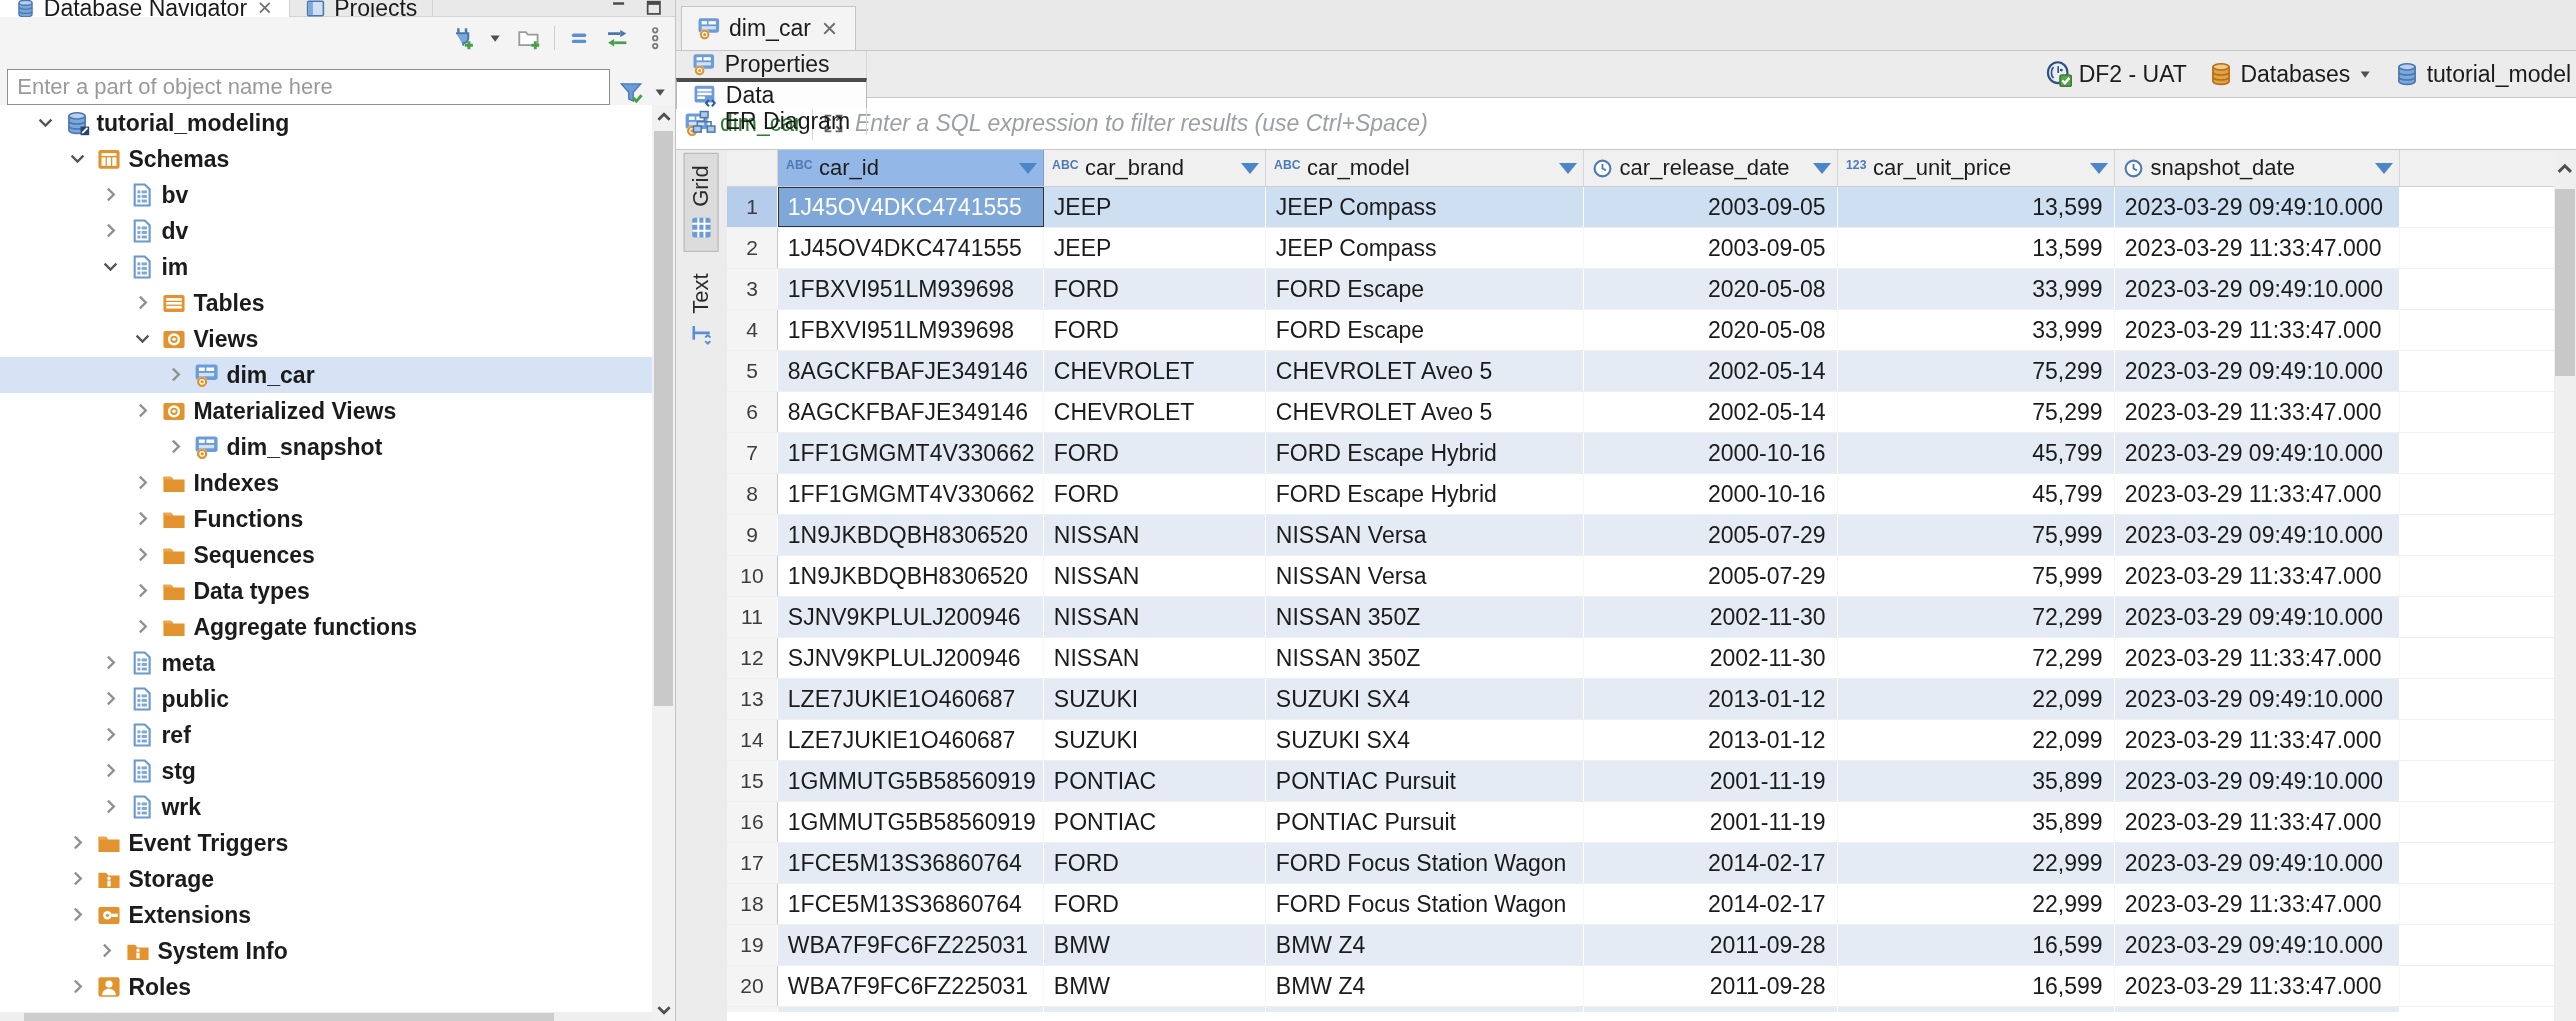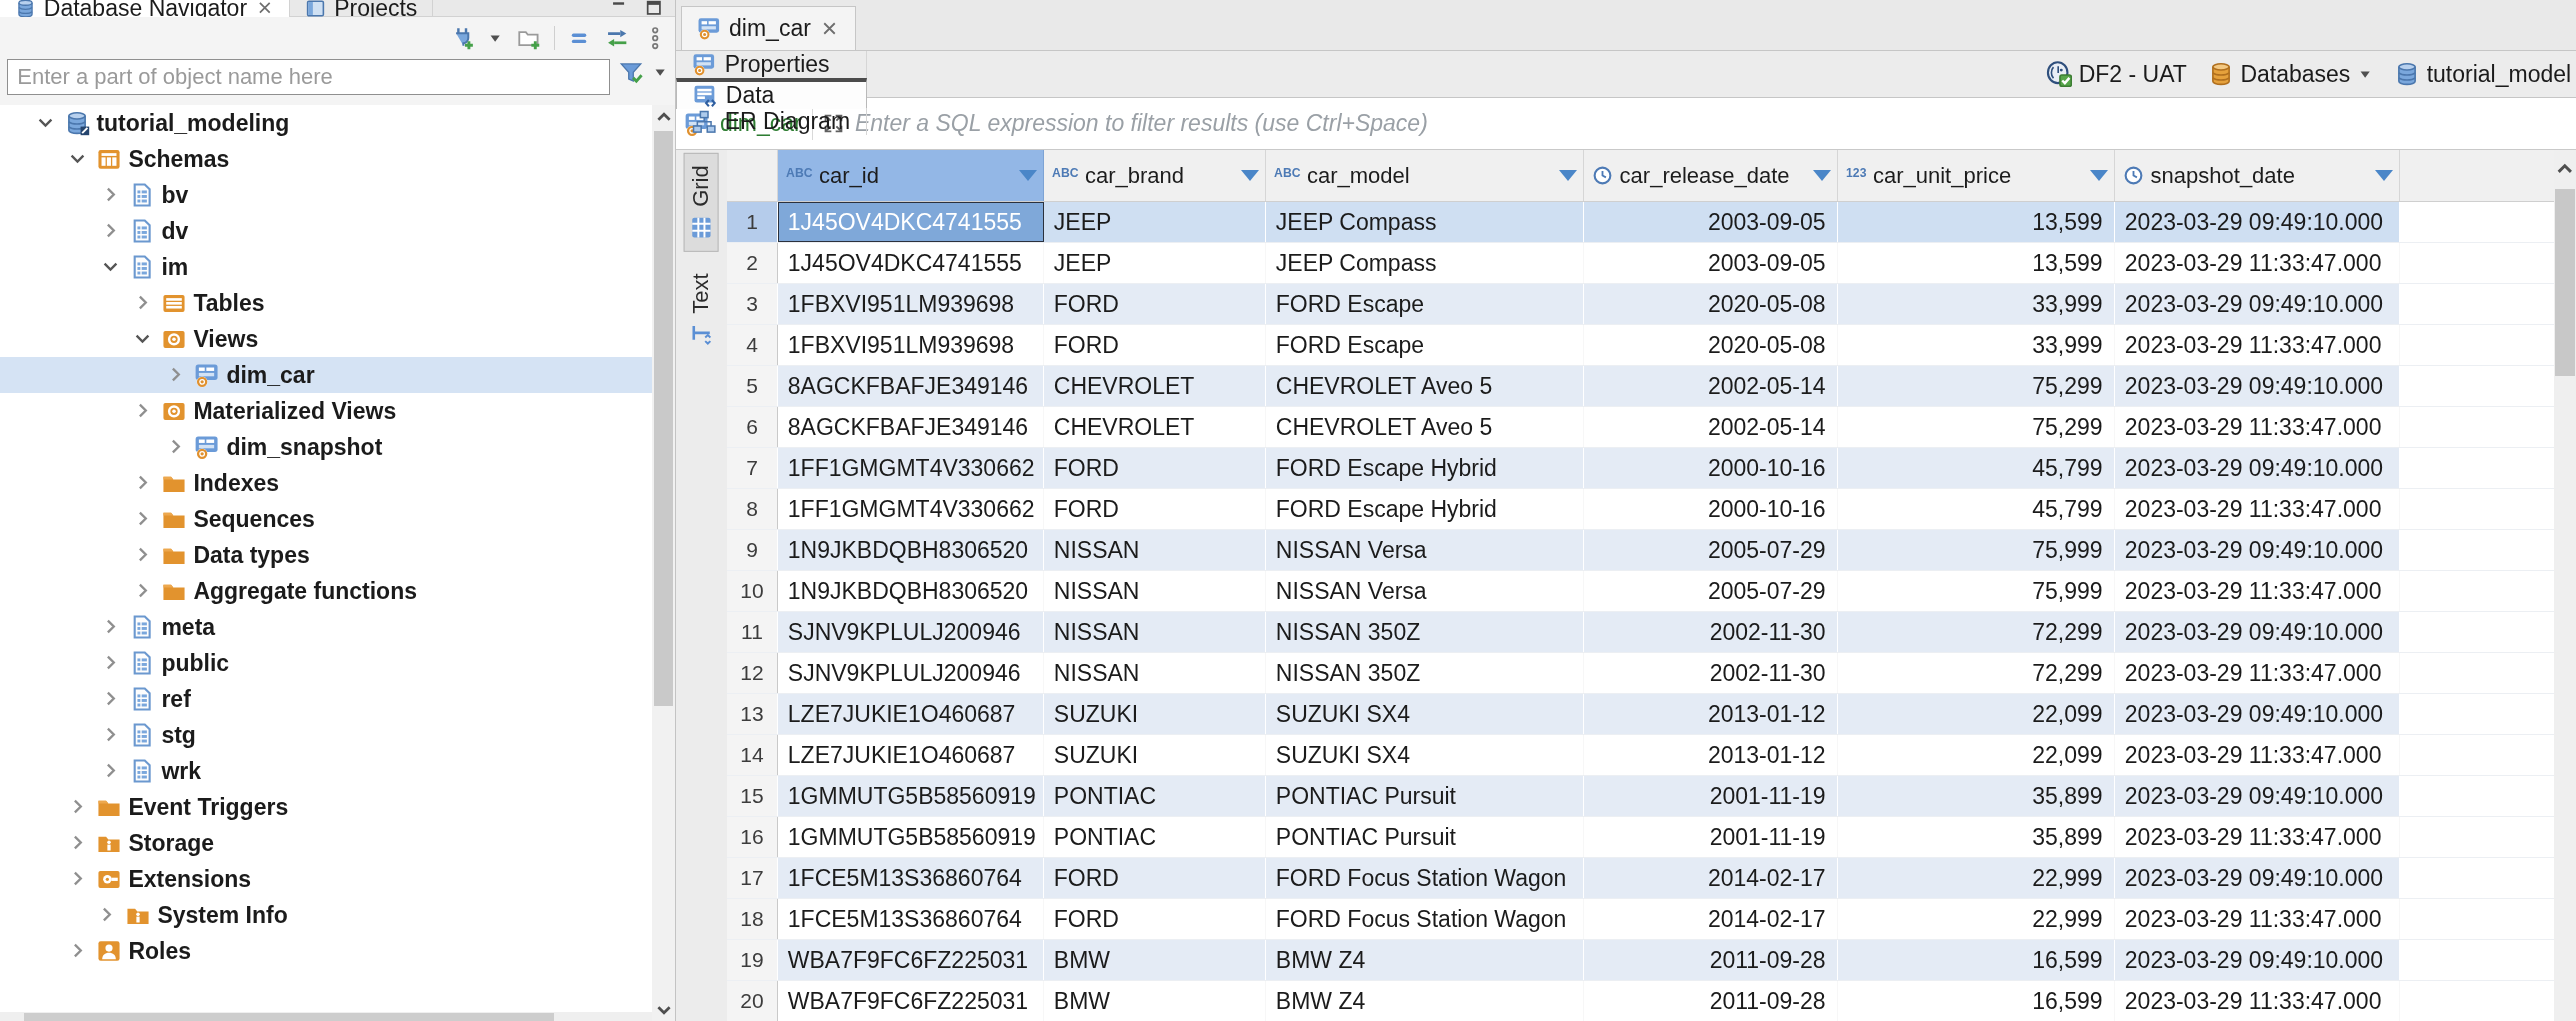--- a/index.html
+++ b/index.html
@@ -16,21 +16,21 @@
   #left-panel { width:676px; flex:0 0 676px; display:flex; flex-direction:column; border-right:1.6px solid #c3c3c3; background:#fff; }
   .panel-tabbar { height:17px; background:#e9e9e9; display:flex; align-items:center; border-bottom:0.8px solid #d2d2d2; }
   .ptab { display:flex; align-items:center; gap:8.1px; padding:0 14.7px; font-size:23px; color:#1b1b1b; border-right:0.8px solid #d2d2d2; cursor:default; }
   .ptab.active { background:#fff; }
   .win-controls { margin-left:auto; display:flex; align-items:center; gap:14.7px; padding-right:11.4px; }
 
   .panel-toolbar { height:42px; background:#f4f4f4; display:flex; align-items:center; justify-content:flex-end; gap:13px; padding:0 8.1px 0 0; }
   .tbtn { display:flex; align-items:center; justify-content:center; }
   .tb-divider { width:0.8px; height:24.4px; background:#cfcfcf; }
 
-  .filter-row { height:46px; background:#f4f4f4; display:flex; align-items:flex-start; padding:0 6.5px; gap:8.1px; }
+  .filter-row { height:46px; background:#f4f4f4; display:flex; align-items:flex-end; padding:0 6.5px; gap:8.1px; }
   #left-filter-input { flex:1; height:36px; border:0.8px solid #8f8f8f; background:#fff; font-family:"Liberation Sans",sans-serif; font-size:22px; padding:0 9.8px; color:#333; outline:none; }
   #left-filter-input::placeholder { color:#9a9a9a; }
 
   .tree-wrap { position:relative; flex:1; background:#fff; overflow:hidden; }
   #tree { position:absolute; top:0; left:0; right:23px; }
   .tree-row { height:36px; display:flex; align-items:center; gap:6.5px; white-space:nowrap; cursor:default; }
   .tree-row.selected { background:var(--tree-sel,#d5e3f4); }
   .tree-row .label { font-size:23px;font-weight:bold; }
   .chev { width:24.4px; height:24.4px; flex:0 0 24.4px; display:flex; align-items:center; justify-content:center; }
 
@@ -58,21 +58,21 @@
 
   
   .grid-area { flex:1; display:flex; min-height:0; position:relative; }
   .side-strip { width:51px; flex:0 0 51px; background:#ececec; display:flex; flex-direction:column; align-items:center; padding-top:3.3px; gap:9.8px; }
   .side-tab { writing-mode:vertical-rl; transform:rotate(180deg); display:flex; align-items:center; gap:8.1px; font-size:22px; color:#2b2b2b; padding:11.4px 3.3px; }
   .side-tab .ico svg { transform:rotate(90deg); }
   .side-tab.active { background:#dcdcdc; border:0.8px solid #b5b5b5; }
 
   .grid-main { flex:1; margin-right:22px; overflow:hidden; background:#fff; }
   .grid-row, #grid-header { display:grid; grid-template-columns:51px 266px 222px 318px 254px 277px 285px 1fr; }
-  #grid-header { height:52px; background:#f0f0f0; border-bottom:0.8px solid #cfcfcf; }
+  #grid-header { height:37px; background:#f0f0f0; border-bottom:0.8px solid #cfcfcf; }
   .hcell { display:flex; align-items:center; padding:0 6.5px 0 8.1px; gap:6.5px; border-right:0.8px solid #d6d6d6; font-size:22px; color:#1c1c1c; overflow:hidden; }
   .hcell .hname { flex:1; white-space:nowrap; overflow:hidden; }
   .hcell.sel { background:var(--header-sel,#93b7e6); border-right-color:#7da3d4; }
   .hcell.corner, .hcell.hfiller { background:#f0f0f0; }
   .tri { width:0; height:0; border-left:9px solid transparent; border-right:9px solid transparent; border-top:11.4px solid #4a86c8; flex:0 0 auto; }
   .type-ico { font-size:12.2px; font-weight:bold; color:#4d7ab5; letter-spacing:0; flex:0 0 auto; transform:translateY(-3.3px); }
 
   .grid-row { height:41px; border-bottom:0.8px solid #eceff3; background:#fff; }
   .grid-row .cell { display:flex; align-items:center; padding:0 11.4px 0 9.8px; font-size:23px; white-space:nowrap; overflow:hidden; border-right:1.6px solid #f7f7f7; }
   .grid-row .cell.r { justify-content:flex-end; }
@@ -379,20 +379,34 @@
                 <path d="M6 3.5L10.5 8 6 12.5" stroke="#8f8f8f" stroke-width="1.8" fill="none"></path>
               </svg>
             </span>
     <span class="ico">
               <svg width="26" height="26" viewBox="0 0 16 16" xmlns="http://www.w3.org/2000/svg">
                 <path d="M1.5 13.5V4.1h4.7l1.4 1.8h6.9v7.6z" fill="#e2932e"></path>
                 <path d="M1.5 4.1h4.7l1.4 1.8H1.5z" fill="#eda84e"></path>
               </svg>
             </span>
     <span class="label">Indexes</span>
+  </div>
+  <div class="tree-row " style="padding-left:130px">
+    <span class="chev">
+      <svg width="21" height="21" viewBox="0 0 16 16" xmlns="http://www.w3.org/2000/svg">
+                <path d="M6 3.5L10.5 8 6 12.5" stroke="#8f8f8f" stroke-width="1.8" fill="none"></path>
+              </svg>
+            </span>
+    <span class="ico">
+              <svg width="26" height="26" viewBox="0 0 16 16" xmlns="http://www.w3.org/2000/svg">
+                <path d="M1.5 13.5V4.1h4.7l1.4 1.8h6.9v7.6z" fill="#e2932e"></path>
+                <path d="M1.5 4.1h4.7l1.4 1.8H1.5z" fill="#eda84e"></path>
+              </svg>
+            </span>
+    <span class="label">Functions</span>
   </div>
   <div class="tree-row " style="padding-left:130px">
     <span class="chev">
       <svg width="21" height="21" viewBox="0 0 16 16" xmlns="http://www.w3.org/2000/svg">
                 <path d="M6 3.5L10.5 8 6 12.5" stroke="#8f8f8f" stroke-width="1.8" fill="none"></path>
               </svg>
             </span>
     <span class="ico">
               <svg width="26" height="26" viewBox="0 0 16 16" xmlns="http://www.w3.org/2000/svg">
                 <path d="M1.5 13.5V4.1h4.7l1.4 1.8h6.9v7.6z" fill="#e2932e"></path>

